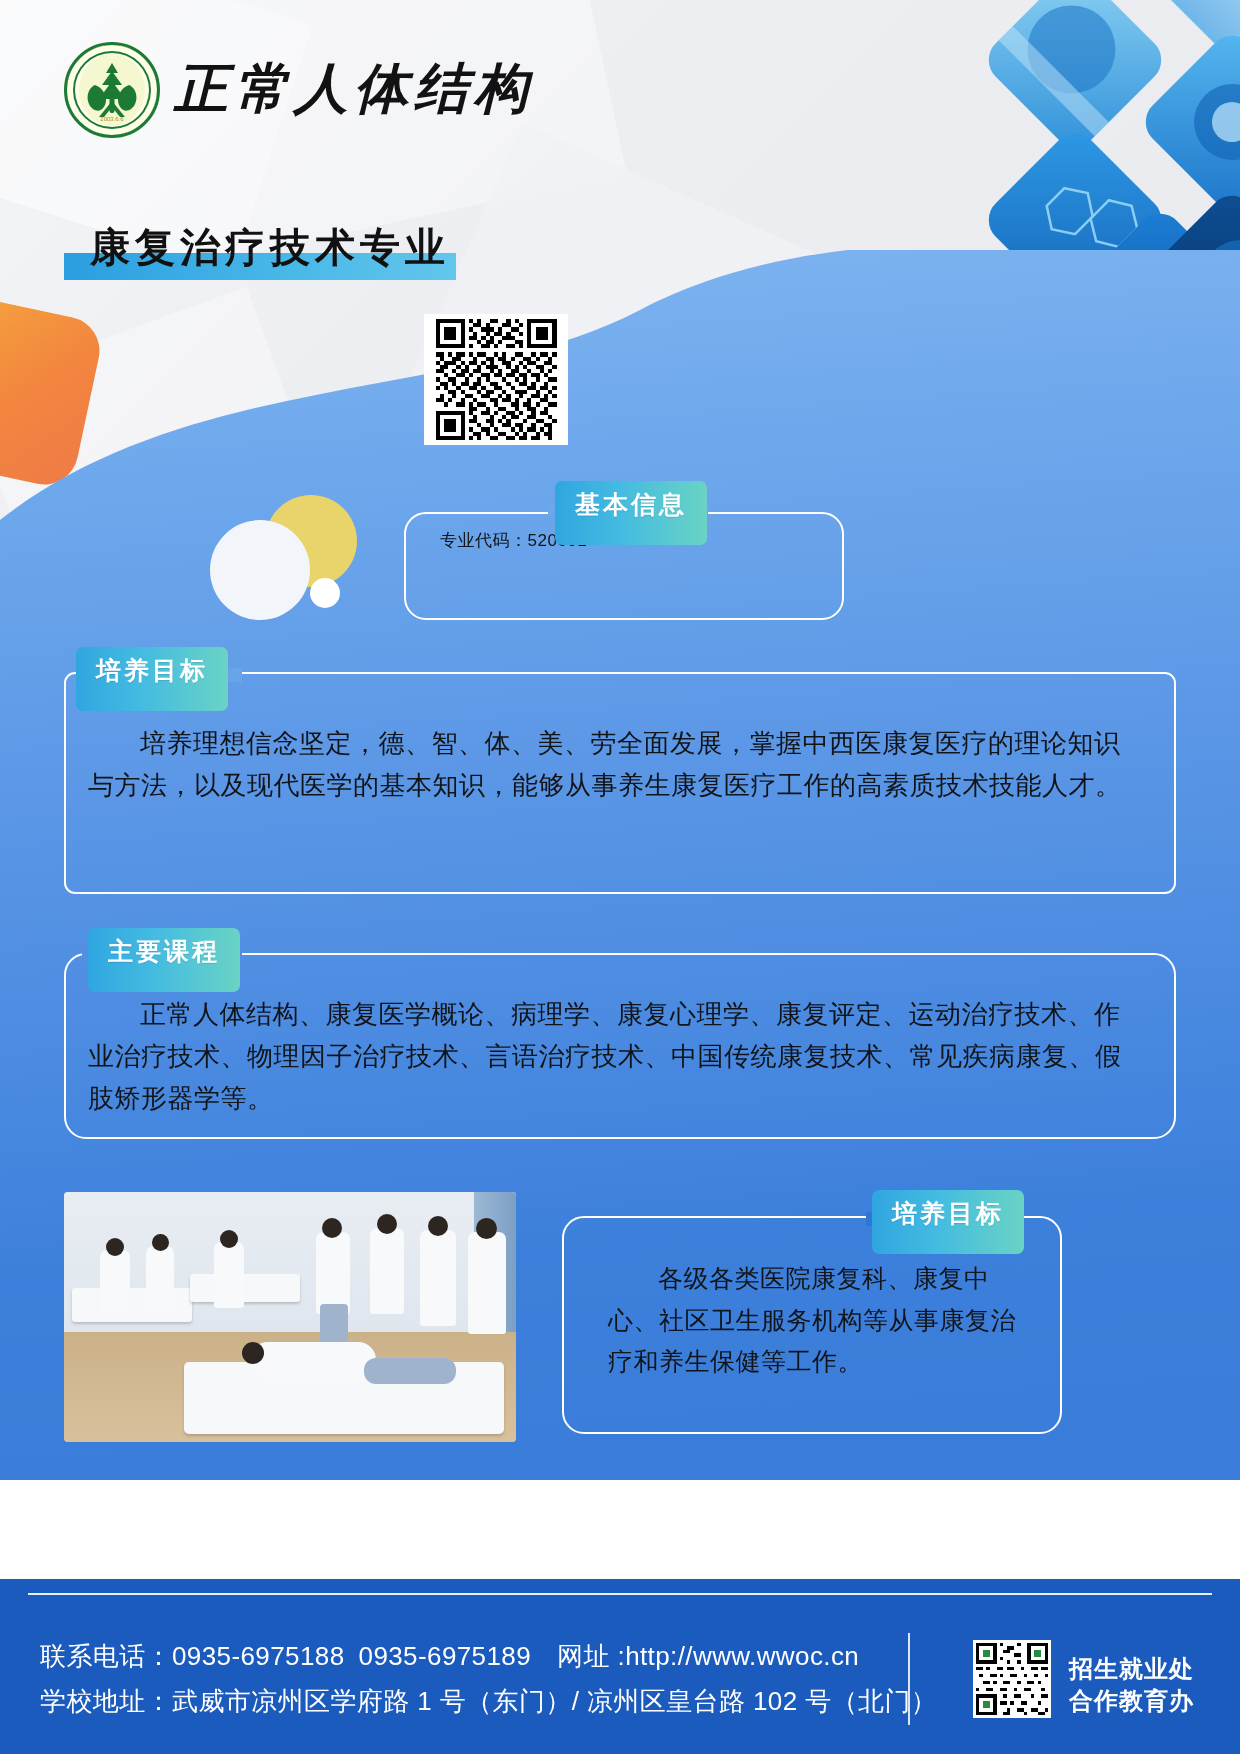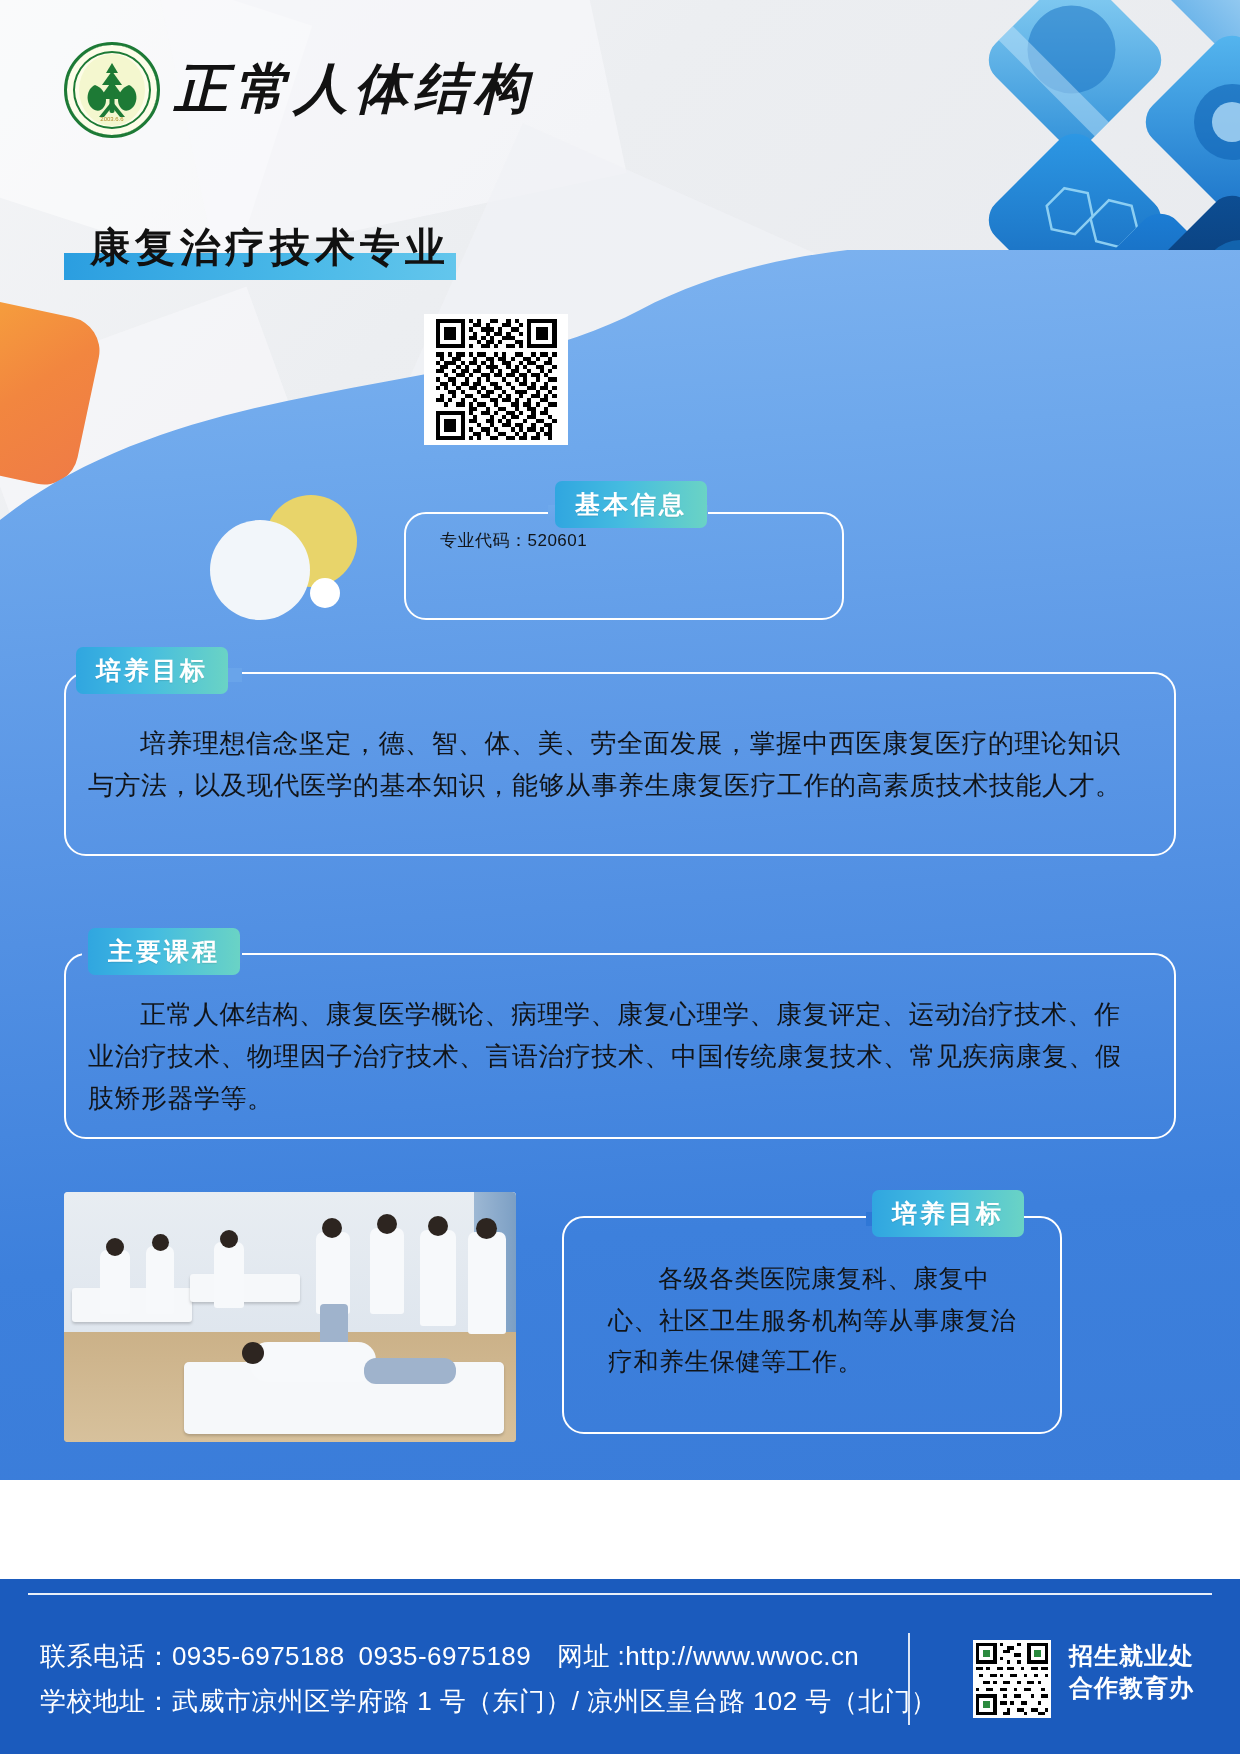--- a/index.html
+++ b/index.html
@@ -90,21 +90,21 @@
     position:absolute; left:424px; top:314px; width:144px; height:131px;
     background:#ffffff; padding:5px;
   }
   .qr-inner { width:100%; height:100%; }
 
   
   .badge {
     display:inline-block;
     background:linear-gradient(90deg,#30a6e0 0%,#45bce0 45%,#6ad3c5 100%);
     color:#ffffff; font-weight:bold; font-size:25px; letter-spacing:3px;
-    padding:7px 20px 7px 20px; border-radius:7px;
+    padding:7px 20px 24px 20px; border-radius:7px;
     font-family:"Liberation Sans","DejaVu Sans",sans-serif;
     text-shadow:0 1px 1px rgba(0,0,0,.10);
     white-space:nowrap;
   }
 
   
   .card {
     position:absolute;
     border:2.5px solid #ffffff;
     border-radius:22px;
@@ -120,21 +120,21 @@
   
   #card-basic { left:404px; top:512px; width:440px; height:108px; }
   #card-basic .card-body { padding:14px 0 0 34px; font-size:17px; line-height:1.55; }
   #badge-basic { position:absolute; left:555px; top:481px; z-index:5; }
   
   .mask { position:absolute; background:#5f9ae8; z-index:4; }
   #mask-basic { left:548px; top:505px; width:160px; height:16px;
      background:linear-gradient(180deg,#6fa9ec,#69a4ea); }
 
   
-  #card-goal { left:64px; top:672px; width:1112px; height:184px; }
+  #card-goal { left:64px; top:672px; width:1112px; height:222px;border-radius:11px; }
   #card-goal .card-body { padding:48px 28px 0 22px; }
   #badge-goal { position:absolute; left:76px; top:647px; z-index:5; }
   #mask-goal { left:82px; top:668px; width:160px; height:14px; background:#69a4ea; }
 
   
   #card-course { left:64px; top:953px; width:1112px; height:186px; }
   #card-course .card-body { padding:38px 28px 0 22px; }
   #badge-course { position:absolute; left:88px; top:928px; z-index:5; }
   #mask-course { left:82px; top:949px; width:160px; height:14px; background:#528fe2; }
 
@@ -170,21 +170,21 @@
   }
   .footer-line { position:absolute; left:28px; right:28px; top:14px; height:2px; background:#ffffff; opacity:.9; }
   .footer-inner { position:absolute; left:0; top:24px; width:100%; height:151px; display:flex; align-items:center; }
   .footer-text {
     color:#ffffff; font-size:26px; line-height:1.72; padding-left:40px;
     letter-spacing:.4px; font-family:"Liberation Sans","DejaVu Sans",sans-serif;
   }
   .footer-text .row { white-space:nowrap; }
   .gap { display:inline-block; width:26px; }
   .gap-s { display:inline-block; width:14px; }
-  .footer-right { margin-left:auto; display:flex; align-items:flex-start; padding-right:46px; }
+  .footer-right { margin-left:auto; display:flex; align-items:flex-end; padding-right:46px; }
   .footer-qr { width:78px; height:78px; background:#fff; padding:3px; }
   .footer-dept { color:#ffffff; font-size:24px; line-height:1.35; margin-left:18px; font-weight:bold; letter-spacing:1px; }
   .footer-sep { position:absolute; right:330px; top:30px; width:2px; height:92px; background:#ffffff; opacity:.85; }
 </style>
 </head>
 <body>
 
 <div class="page">
 
   <div class="top-bg">

